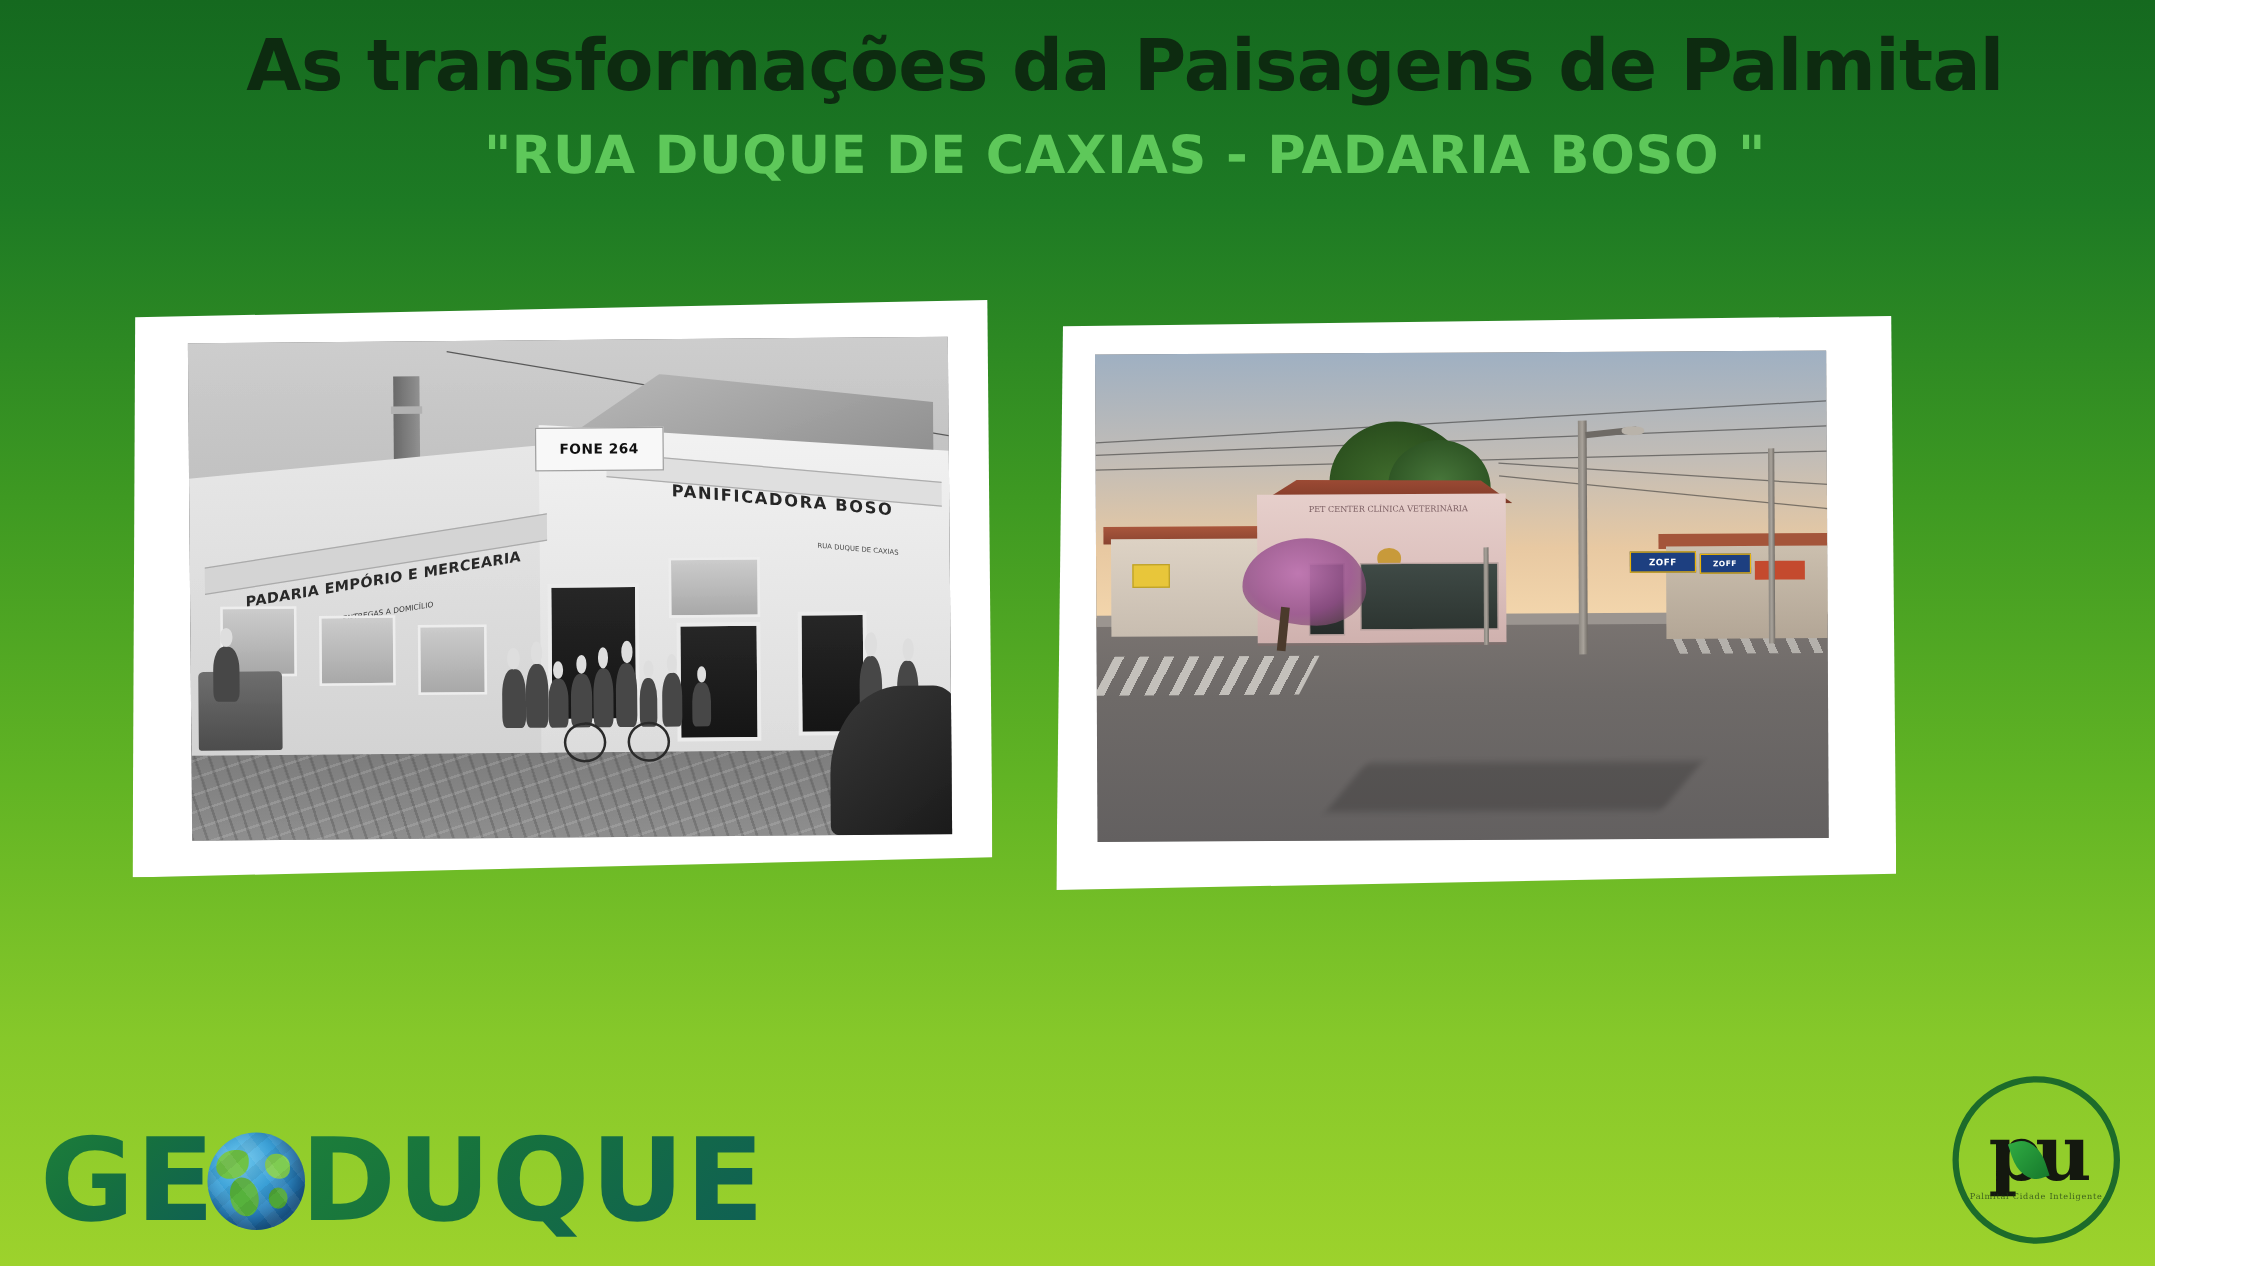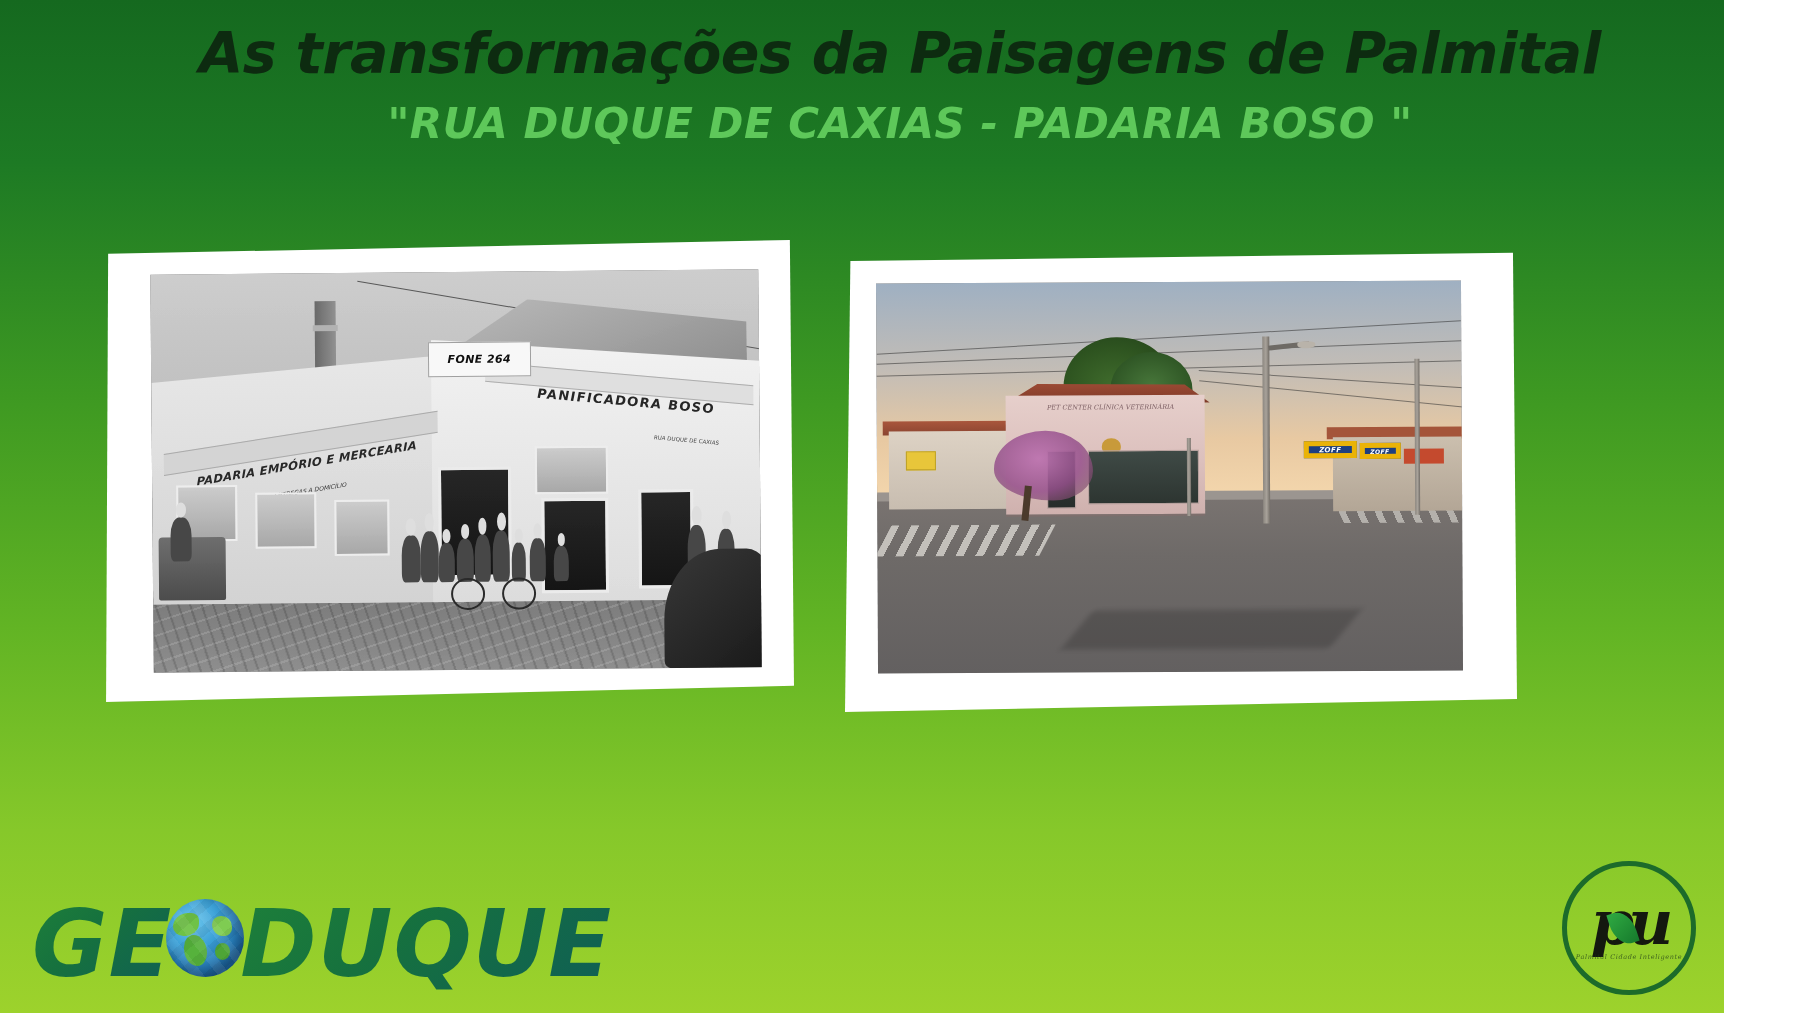--- a/index.html
+++ b/index.html
@@ -6,21 +6,20 @@
   html, body {
     width: 1800px; height: 1013px;
     overflow: hidden;
     font-family: "Liberation Sans", sans-serif;
   }
   .slide {
     position: relative;
     width: 1724px; height: 1013px;
     background: linear-gradient(to bottom, #15691f 0%, #1d7a24 16%, #3f9a22 40%, #62b424 62%, #86c82a 82%, #9dd22c 100%);
     overflow: hidden;
-    font-style: italic;
   }
 
   
   .title-block {
     position: absolute;
     top: 18px; left: 0; width: 1800px;
     text-align: center;
   }
   .main-title {
     font-family: "DejaVu Sans", sans-serif;
@@ -299,21 +298,21 @@
     background: #6e6a65; transform: rotate(-6deg);
   }
   .mp-lamp {
     position: absolute; width: 3%; height: 1.6%;
     background: #b9b3aa; border-radius: 40% 40% 50% 50%;
   }
   .mp-wire {
     position: absolute; height: 1px; background: rgba(45,45,45,0.55);
   }
   .mp-sign-zoff {
-    position: absolute; background: #1d3f80; border: 5px solid #eab308;
+    position: absolute; background: #1d3f80; border: 1px solid #eab308;
     display: flex; align-items: center; justify-content: center;
     font-family: "DejaVu Sans", sans-serif; font-weight: bold;
     color: #ffffff; letter-spacing: 0.4px;
   }
   .mp-shop-red {
     position: absolute; background: #c44a2e;
   }
   .mp-shop-row {
     position: absolute; right: 0; top: 40%; width: 22%; height: 19%;
     background: linear-gradient(to bottom, #cbbfae, #b3a696);
@@ -324,21 +323,21 @@
   }
   .mp-shadow {
     position: absolute; left: 34%; bottom: 6%; width: 46%; height: 10%;
     background: rgba(0,0,0,0.18);
     transform: skewX(-40deg); filter: blur(3px);
   }
 
   
   .geornal {
     position: absolute; left: 32px; bottom: 22px;
-    display: flex; 
+    display: flex; align-items: center;
   }
   .geornal .word {
     font-family: "DejaVu Sans", sans-serif;
     font-weight: bold; font-size: 92px;
     letter-spacing: 1px;
     background: linear-gradient(135deg, #1d7f3a 0%, #16713e 40%, #0f5f55 100%);
     -webkit-background-clip: text; background-clip: text;
     color: transparent;
     line-height: 1;
   }

